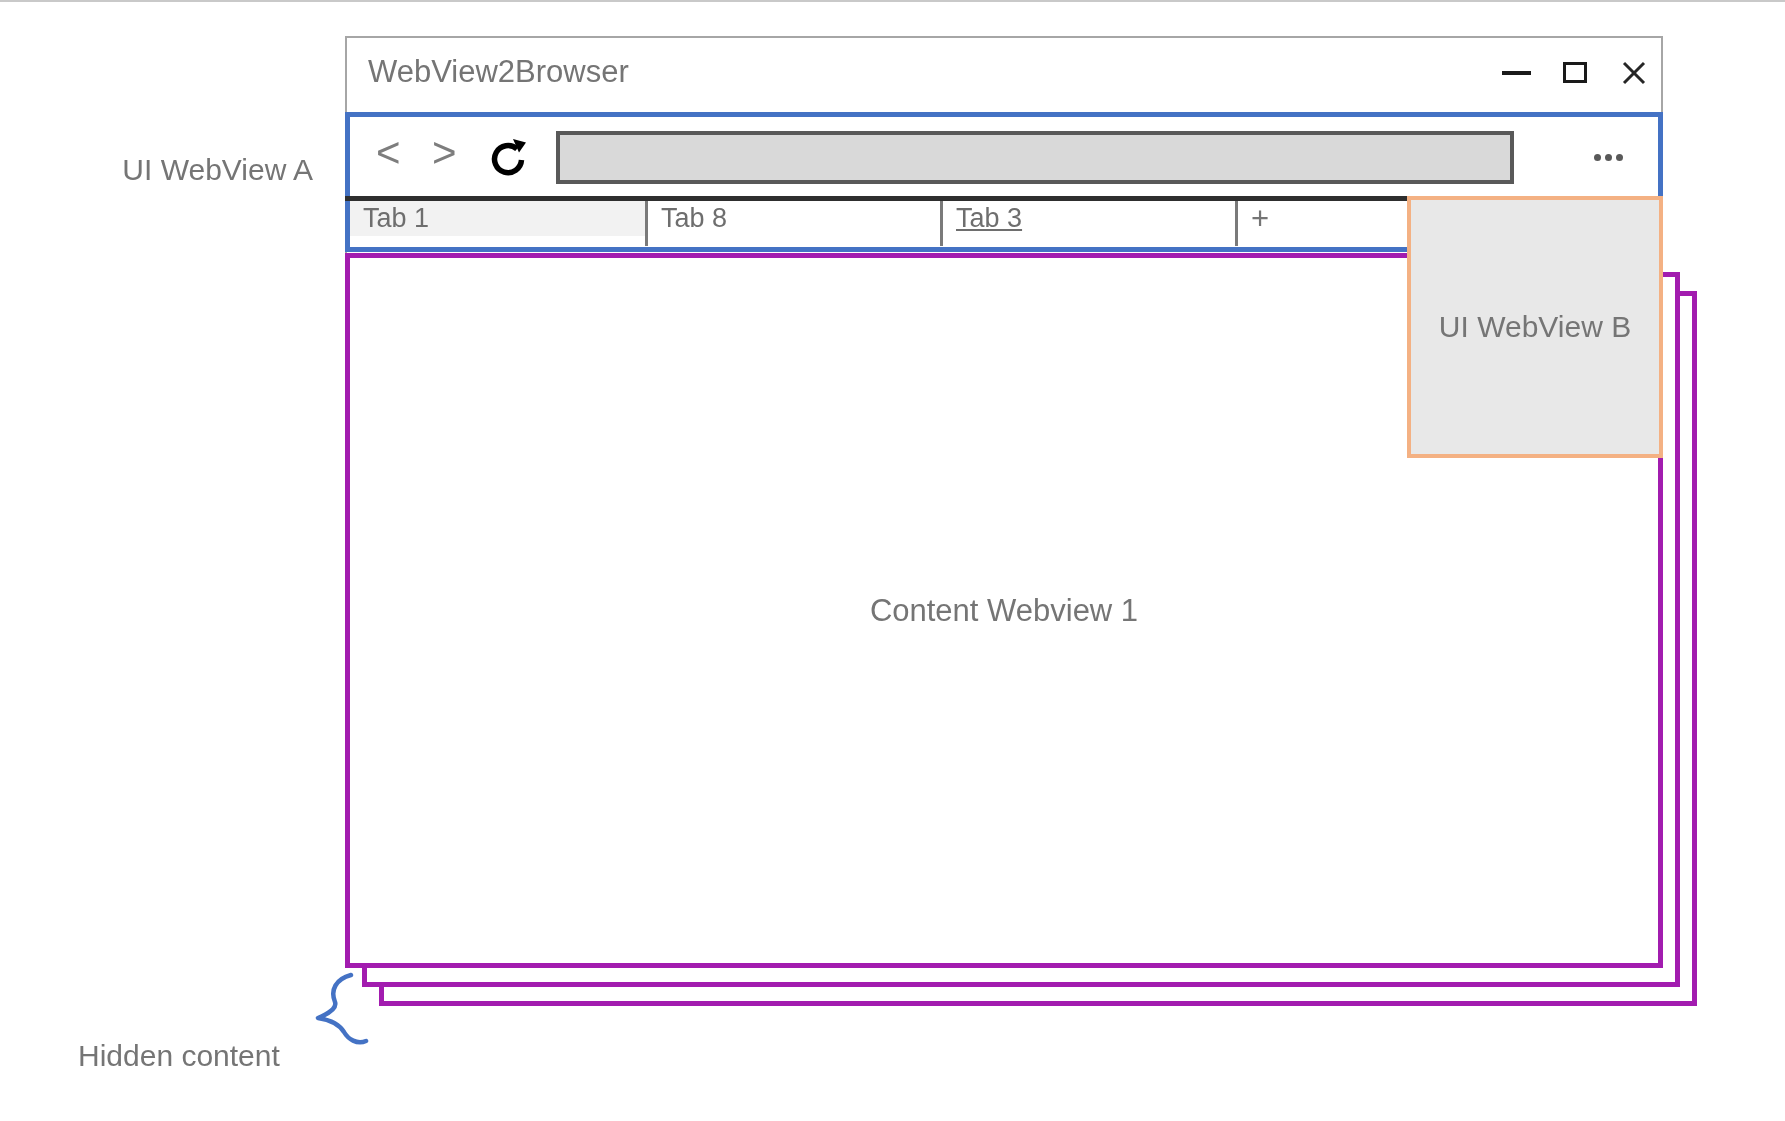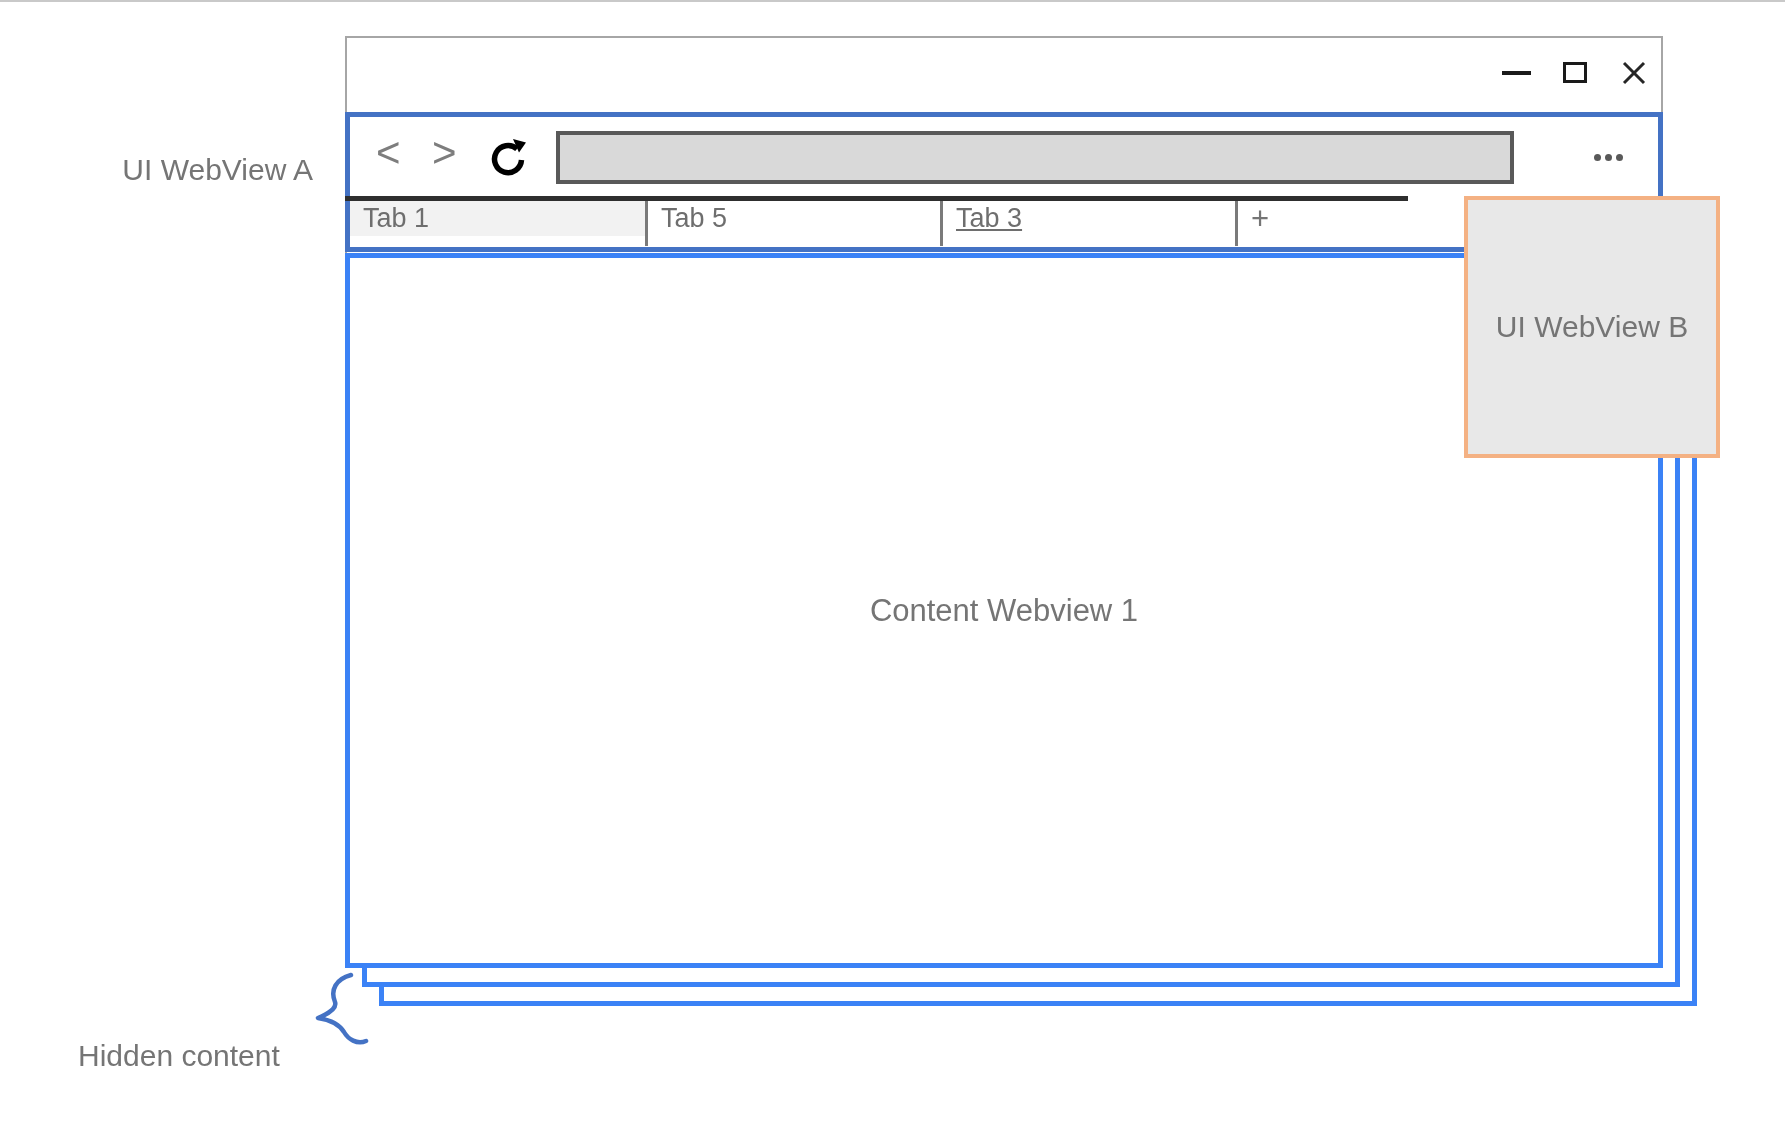--- a/index.html
+++ b/index.html
@@ -49,42 +49,43 @@
              padding-left:13px; box-sizing:border-box; font-size:27px; color:#6e6e6e; z-index:3; }
   .tab-1 { left:350px; width:295px; background:#f2f2f2; }
   .tab-2 { left:648px; width:292px; background:transparent; }
   .tab-3 { left:943px; width:292px; background:transparent;text-decoration:underline; }
   .tab-new { left:1238px; width:165px; background:transparent; font-size:31px; color:#757575; }
   .tab-sep { position:absolute; top:201px; width:3px; height:45px; background:#7a7a7a; z-index:4; }
   .sep-1 { left:645px; } .sep-2 { left:940px; } .sep-3 { left:1235px; }
 
   
   .content-webview { position:absolute; width:1318px; height:715px; background:#ffffff;
-             border:5px solid #3b82f6; box-sizing:border-box; }
+             border:5px solid #a21caf; box-sizing:border-box; }
   .webview-3 { left:379px; top:291px; z-index:5; }
   .webview-2 { left:362px; top:272px; z-index:6; }
   .webview-1 { left:345px; top:253px; z-index:7; display:flex; align-items:center; justify-content:center; }
   .webview-1-label { font-size:31px; color:#757575; }
 
   
-  .ui-webview-b { position:absolute; left:1464px; top:196px; width:256px; height:262px;
+  .ui-webview-b { position:absolute; left:1407px; top:196px; width:256px; height:262px;
              background:#e8e8e8; border:4px solid #f4b183; box-sizing:border-box; z-index:8;
              display:flex; align-items:center; justify-content:center; }
   .ui-webview-b-label { font-size:30px; color:#757575; }
 </style>
 </head>
 <body>
 
 <div class="stage">
 
   <div class="top-divider"></div>
 
   <div class="label-a">UI WebView A</div>
 
   <div class="window-frame"></div>
+  <div class="window-title">WebView2Browser</div>
 
   <div class="win-controls">
     <div class="btn-min">
       <div class="min-bar"></div>
     </div>
     <div class="btn-max">
       <div class="max-box"></div>
     </div>
     <div class="btn-close">
       <svg width="30" height="30" viewBox="0 0 30 30">
@@ -115,21 +116,21 @@
         <span class="menu-dot"></span>
         <span class="menu-dot"></span>
     </span>
   </div>
 
   <div class="tabstrip-top"></div>
   <div class="tab tab-1">
     <span>Tab 1</span>
   </div>
   <div class="tab tab-2">
-    <span>Tab 5</span>
+    <span>Tab 8</span>
   </div>
   <div class="tab tab-3">
     <span>Tab 3</span>
   </div>
   <div class="tab tab-new">
     <span>+</span>
   </div>
   <div class="tab-sep sep-1"></div>
   <div class="tab-sep sep-2"></div>
   <div class="tab-sep sep-3"></div>

